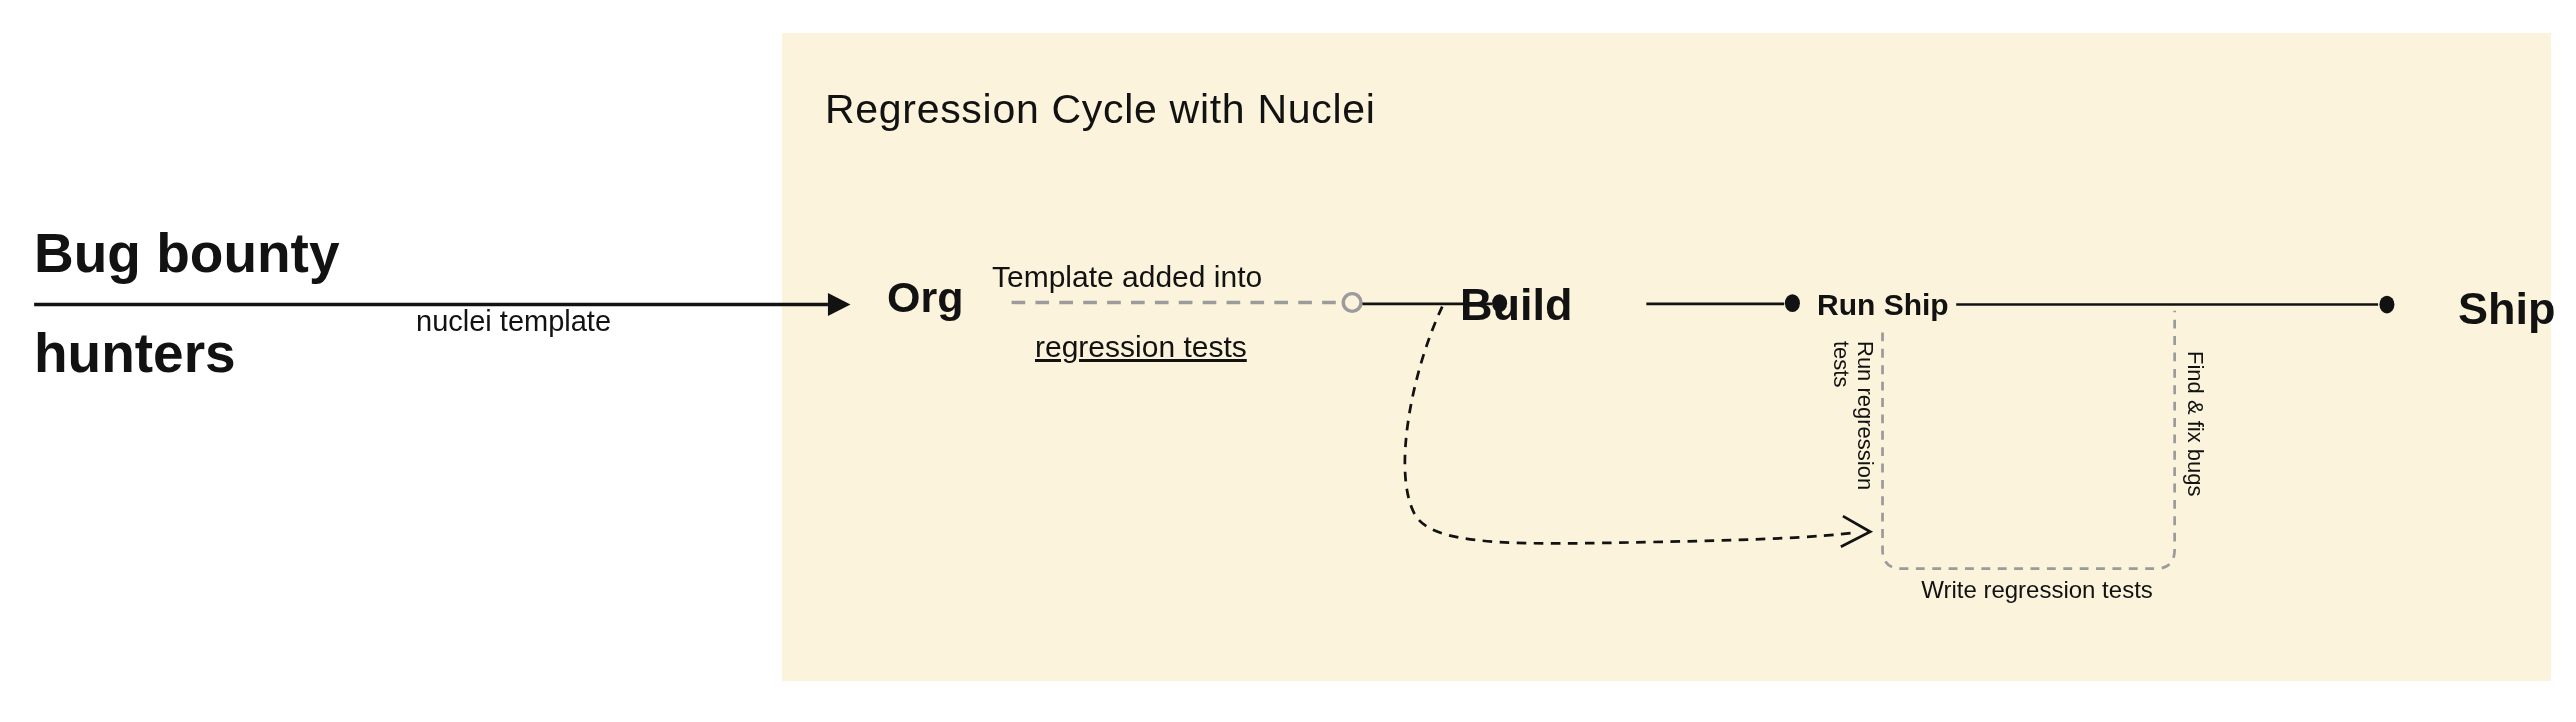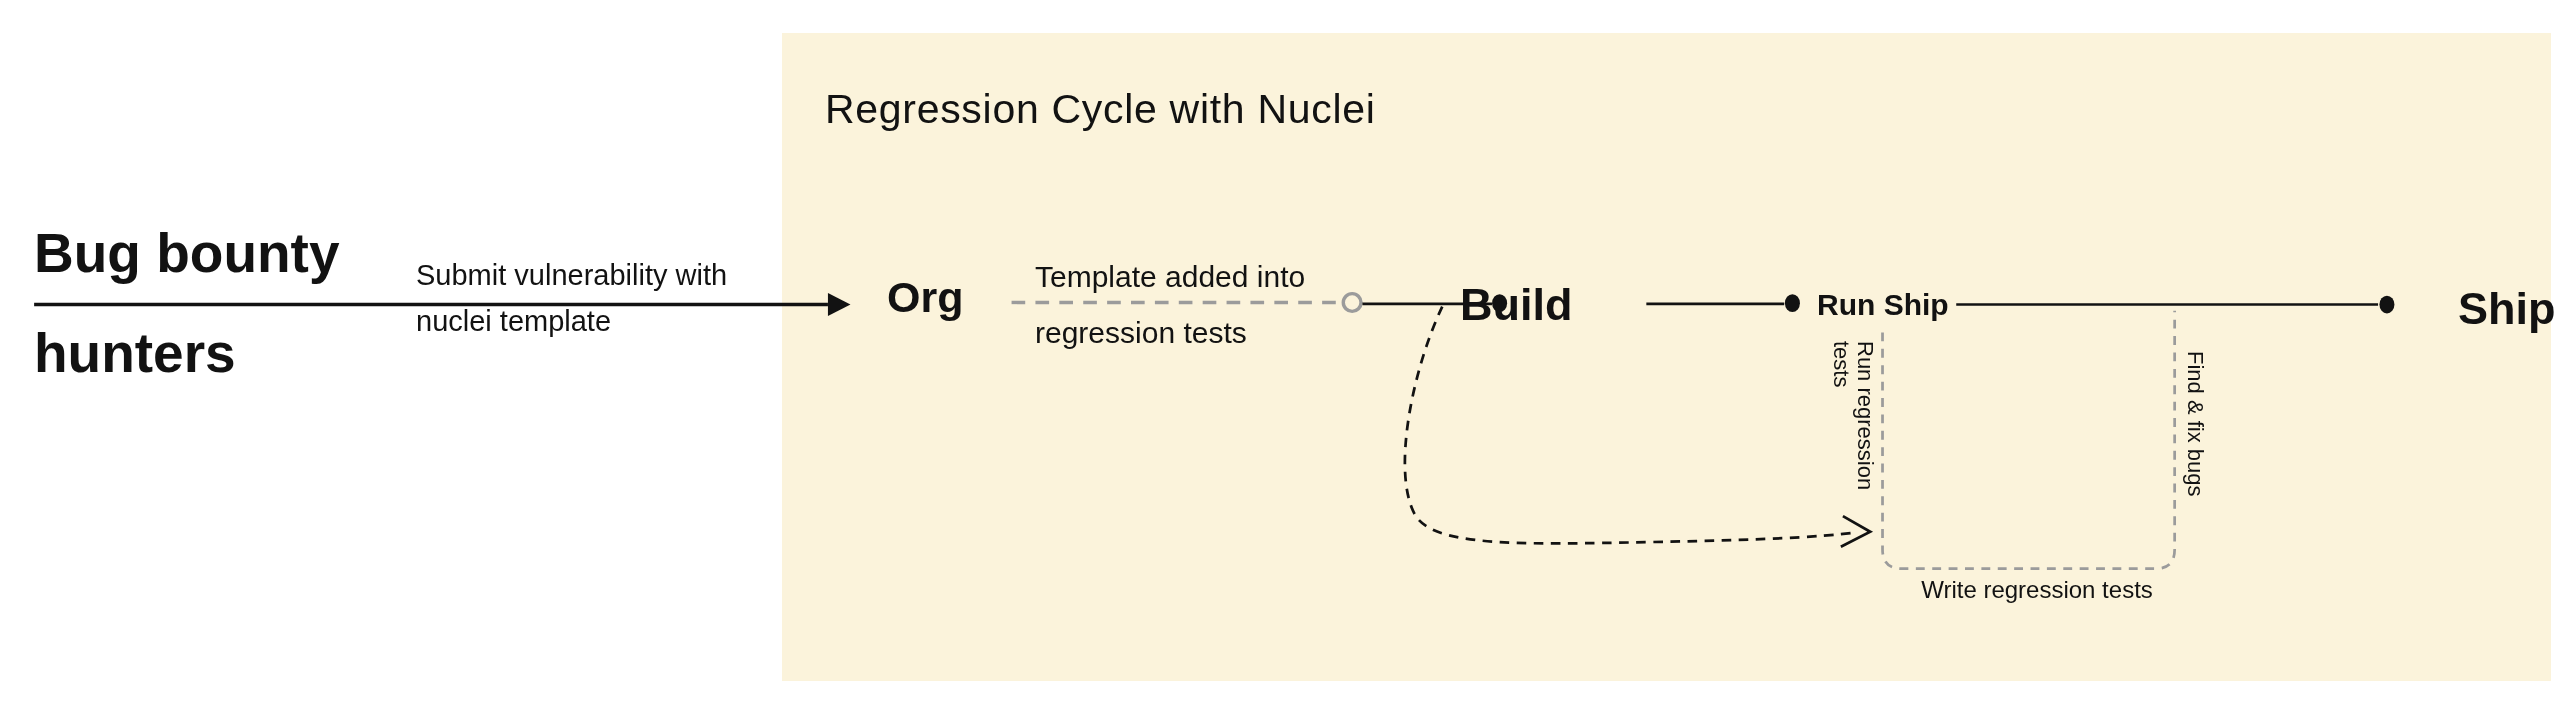--- a/index.html
+++ b/index.html
@@ -64,29 +64,28 @@
 
     <path d="M2113 449 C 2068 545, 2040 690, 2072 752 C 2097 801, 2220 798, 2420 794 C 2580 791, 2664 787, 2720 780" fill="none" stroke="#121212" stroke-width="4" stroke-dasharray="14 11"></path>
     <path d="M2700 756 L2740 779 L2697 801" fill="none" stroke="#121212" stroke-width="4"></path>
 
     <path d="M2758 487 L2758 805 Q2758 833 2786 833 L3158 833 Q3186 833 3186 805 L3186 455" fill="none" stroke="#9B9B9B" stroke-width="4" stroke-dasharray="13 11"></path>
   </svg>
 
   <div class="txt actor" style="left:34px;top:326px;">hunters</div>
   <div class="txt actor" style="left:34px;top:226px;">Bug bounty</div>
 
-  <div class="txt lbl" style="left:416px;top:261px;">Submit vulnerability with</div>
   <div class="txt lbl" style="left:416px;top:307px;">nuclei template</div>
 
   <div class="txt title" style="left:825px;top:89px;">Regression Cycle with Nuclei</div>
 
   <div class="txt node-lg" style="left:887px;top:276px;">Org</div>
 
-  <div class="txt lbl2" style="left:1035px;top:262px;">Template added into</div>
-  <div class="txt lbl2" style="left:1035px;top:318px;">regression tests</div>
+  <div class="txt lbl2" style="left:992px;top:262px;">Template added into</div>
+  <div class="txt lbl2" style="left:1035px;top:332px;text-decoration:underline;">regression tests</div>
 
   <div class="txt node-md" style="left:1460px;top:282px;">Build</div>
   <div class="txt node-sm" style="left:1817px;top:290px;">Run Ship</div>
   <div class="txt node-md" style="left:2412px;top:286px;margin-left:46px;">Ship</div>
 
   <div class="vert" style="left:1829px;top:341px;">
     <span>Run regression</span>
     <span>tests</span>
   </div>
 

